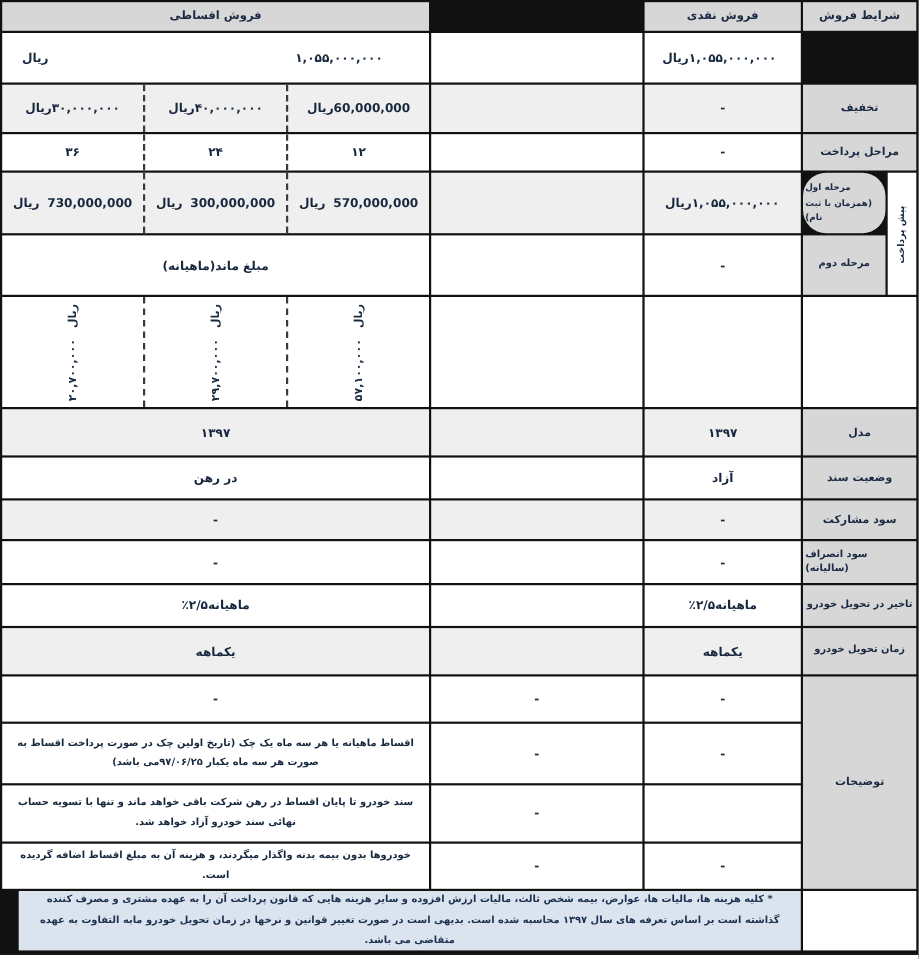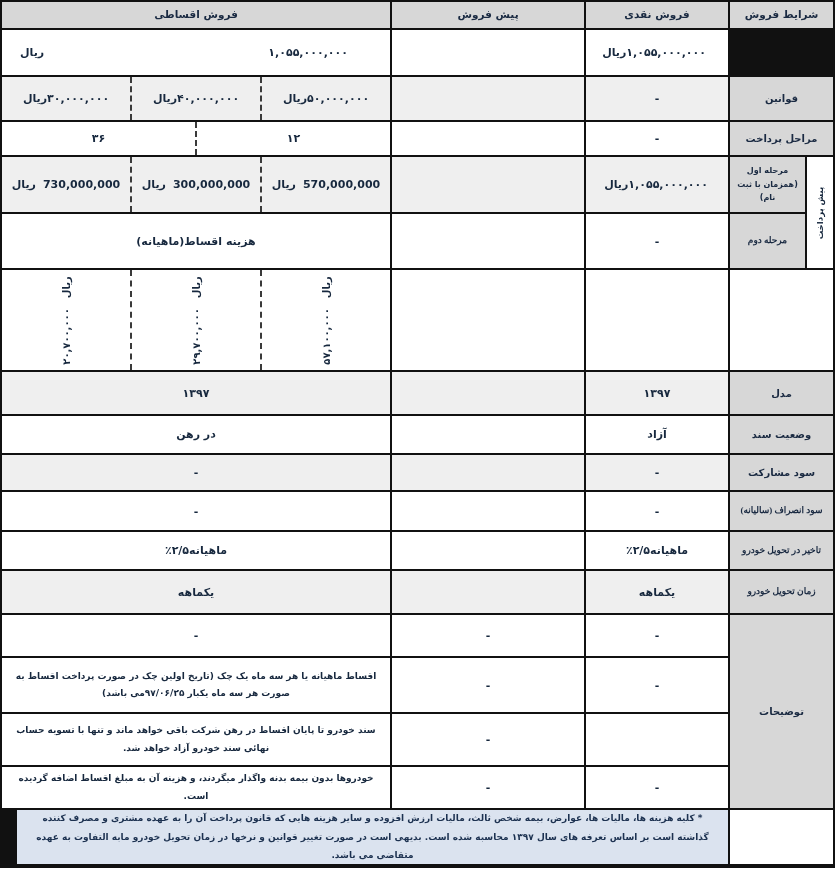--- a/index.html
+++ b/index.html
@@ -7,81 +7,83 @@
   .sheet{width:835px;height:872px;box-sizing:border-box;background:#fff;}
   .tbl{
     display:grid;direction:rtl;box-sizing:border-box;
     grid-template-columns:26px 75px 142px 192px 128px 128px 128px;
     grid-template-rows:26px 45px 43px 33px 55px 54px 100px 42px 37px 35px 38px 37px 42px 41px 54px 51px 41px 54px;
     gap:2px;background:#111;border:2px solid #111;width:835px;height:868px;
   }
   .c{background:#fff;display:flex;align-items:center;justify-content:center;
      font-weight:bold;font-size:11px;overflow:hidden;}
   .g{background:#efefef;}
-  .lbl{background:#d7d7d7;font-size:10px;color:#1a2a42;text-align:center;line-height:1.5;padding:0 2px;}
+  .lbl{background:#d7d7d7;font-size:10px;color:#1a2a42;text-align:left;line-height:1.5;padding:0 2px;}
   .hdr{font-size:10.5px;}
-  .sm{font-size:9px;font-family:Liberation Serif, serif;}
-  .xs{font-size:8px;line-height:1.7;}
+  .sm{font-size:9px;}
+  .xs{font-size:8px;line-height:1.7;border-radius:21px;}
   .split{padding:0;}
   .split .part{flex:1;align-self:stretch;display:flex;align-items:center;justify-content:center;}
   .split .part:not(:last-child){border-inline-end:2px dashed #3a3a3a;}
   .spread{justify-content:space-between;}
   .gapped{gap:7px;}
   .vert{transform:rotate(-90deg);white-space:nowrap;direction:ltr;display:flex;gap:10px;align-items:center;font-size:10px;}
   .vstrip{transform:rotate(-90deg);white-space:nowrap;font-size:8.5px;letter-spacing:.5px;}
   .ltrfix{direction:ltr;unicode-bidi:embed;}
   .note{font-size:9px;line-height:1.9;text-align:center;padding:4px 12px;}
   .foot{background:#dbe3ef;color:#1c3150;font-size:9px;line-height:2.1;text-align:center;padding:0 12px;margin-left:15px;}
   .dash{font-size:11px;}
 </style>
 </head>
 <body>
 
 <div class="sheet">
   <div class="tbl">
 
     <div class="c lbl hdr" style="grid-area:1/1/2/3">شرایط فروش</div>
     <div class="c lbl hdr" style="grid-area:1/3/2/4">فروش نقدی</div>
-    <div class="c lbl hdr" style="grid-area:1/4/2/5">پیش فروش</div>
     <div class="c lbl hdr" style="grid-area:1/5/2/8">فروش اقساطی</div>
 
     <div class="c spread" style="grid-area:2/3/3/4;padding:0 22px;">
       <span>۱,۰۵۵,۰۰۰,۰۰۰</span>
       <span>ریال</span>
     </div>
     <div class="c" style="grid-area:2/4/3/5"></div>
     <div class="c spread" style="grid-area:2/5/3/8;padding:0 42px 0 18px;">
       <span>۱,۰۵۵,۰۰۰,۰۰۰</span>
       <span>ریال</span>
     </div>
 
-    <div class="c lbl" style="grid-area:3/1/4/3">قوانین</div>
+    <div class="c lbl" style="grid-area:3/1/4/3">تخفیف</div>
     <div class="c g dash" style="grid-area:3/3/4/4">-</div>
     <div class="c g" style="grid-area:3/4/4/5"></div>
     <div class="c g split" style="grid-area:3/5/4/8">
       <div class="part spread" style="padding:0 10px;">
-        <span>۵۰,۰۰۰,۰۰۰</span>
+        <span>60,000,000</span>
         <span>ریال</span>
       </div>
       <div class="part spread" style="padding:0 10px;">
         <span>۴۰,۰۰۰,۰۰۰</span>
         <span>ریال</span>
       </div>
       <div class="part spread" style="padding:0 10px;">
         <span>۳۰,۰۰۰,۰۰۰</span>
         <span>ریال</span>
       </div>
     </div>
 
     <div class="c lbl" style="grid-area:4/1/5/3">مراحل پرداخت</div>
     <div class="c dash" style="grid-area:4/3/5/4">-</div>
     <div class="c" style="grid-area:4/4/5/5"></div>
     <div class="c split" style="grid-area:4/5/5/8">
       <div class="part">
           <span>۱۲</span>
+        </div>
+      <div class="part">
+          <span>۲۴</span>
         </div>
       <div class="part">
           <span>۳۶</span>
         </div>
     </div>
 
     <div class="c" style="grid-area:5/1/7/2">
       <span class="vstrip">پیش پرداخت</span>
     </div>
 
@@ -102,21 +104,21 @@
       </div>
       <div class="part gapped">
         <span>730,000,000</span>
         <span>ریال</span>
       </div>
     </div>
 
     <div class="c lbl sm" style="grid-area:6/2/7/3">مرحله دوم</div>
     <div class="c dash" style="grid-area:6/3/7/4">-</div>
     <div class="c" style="grid-area:6/4/7/5"></div>
-    <div class="c" style="grid-area:6/5/7/8">هزینه اقساط(ماهیانه)</div>
+    <div class="c" style="grid-area:6/5/7/8">مبلغ ماند(ماهیانه)</div>
 
     <div class="c" style="grid-area:7/1/8/3"></div>
     <div class="c" style="grid-area:7/3/8/4"></div>
     <div class="c" style="grid-area:7/4/8/5"></div>
     <div class="c split" style="grid-area:7/5/8/8">
       <div class="part">
         <span class="vert">
           <span>۵۷,۱۰۰,۰۰۰</span>
           <span>ریال</span>
         </span>

